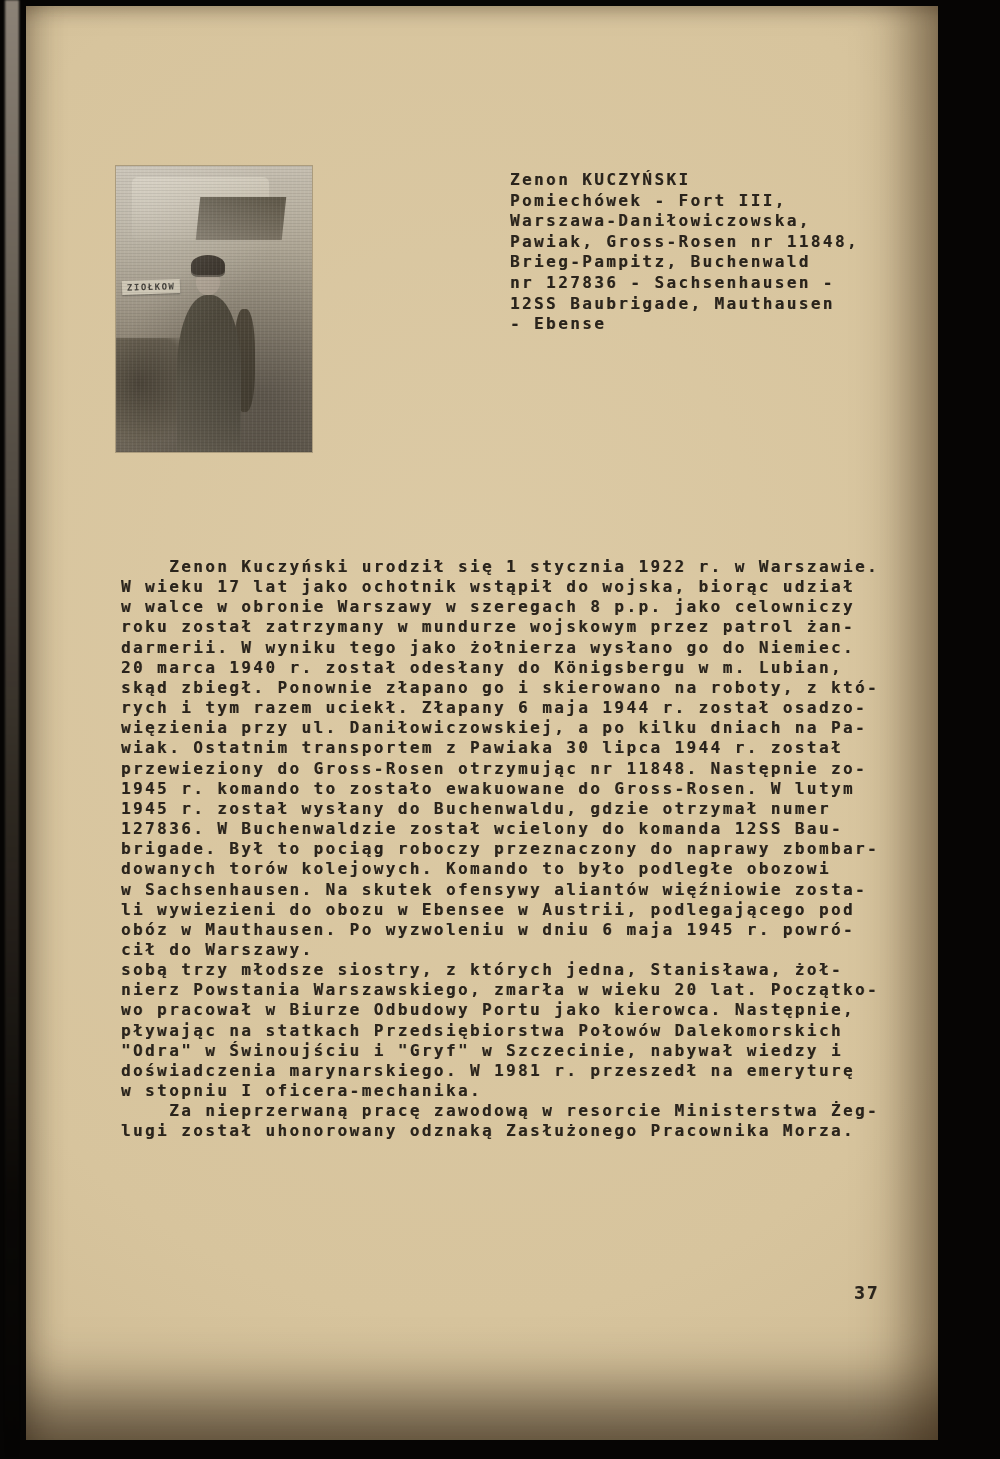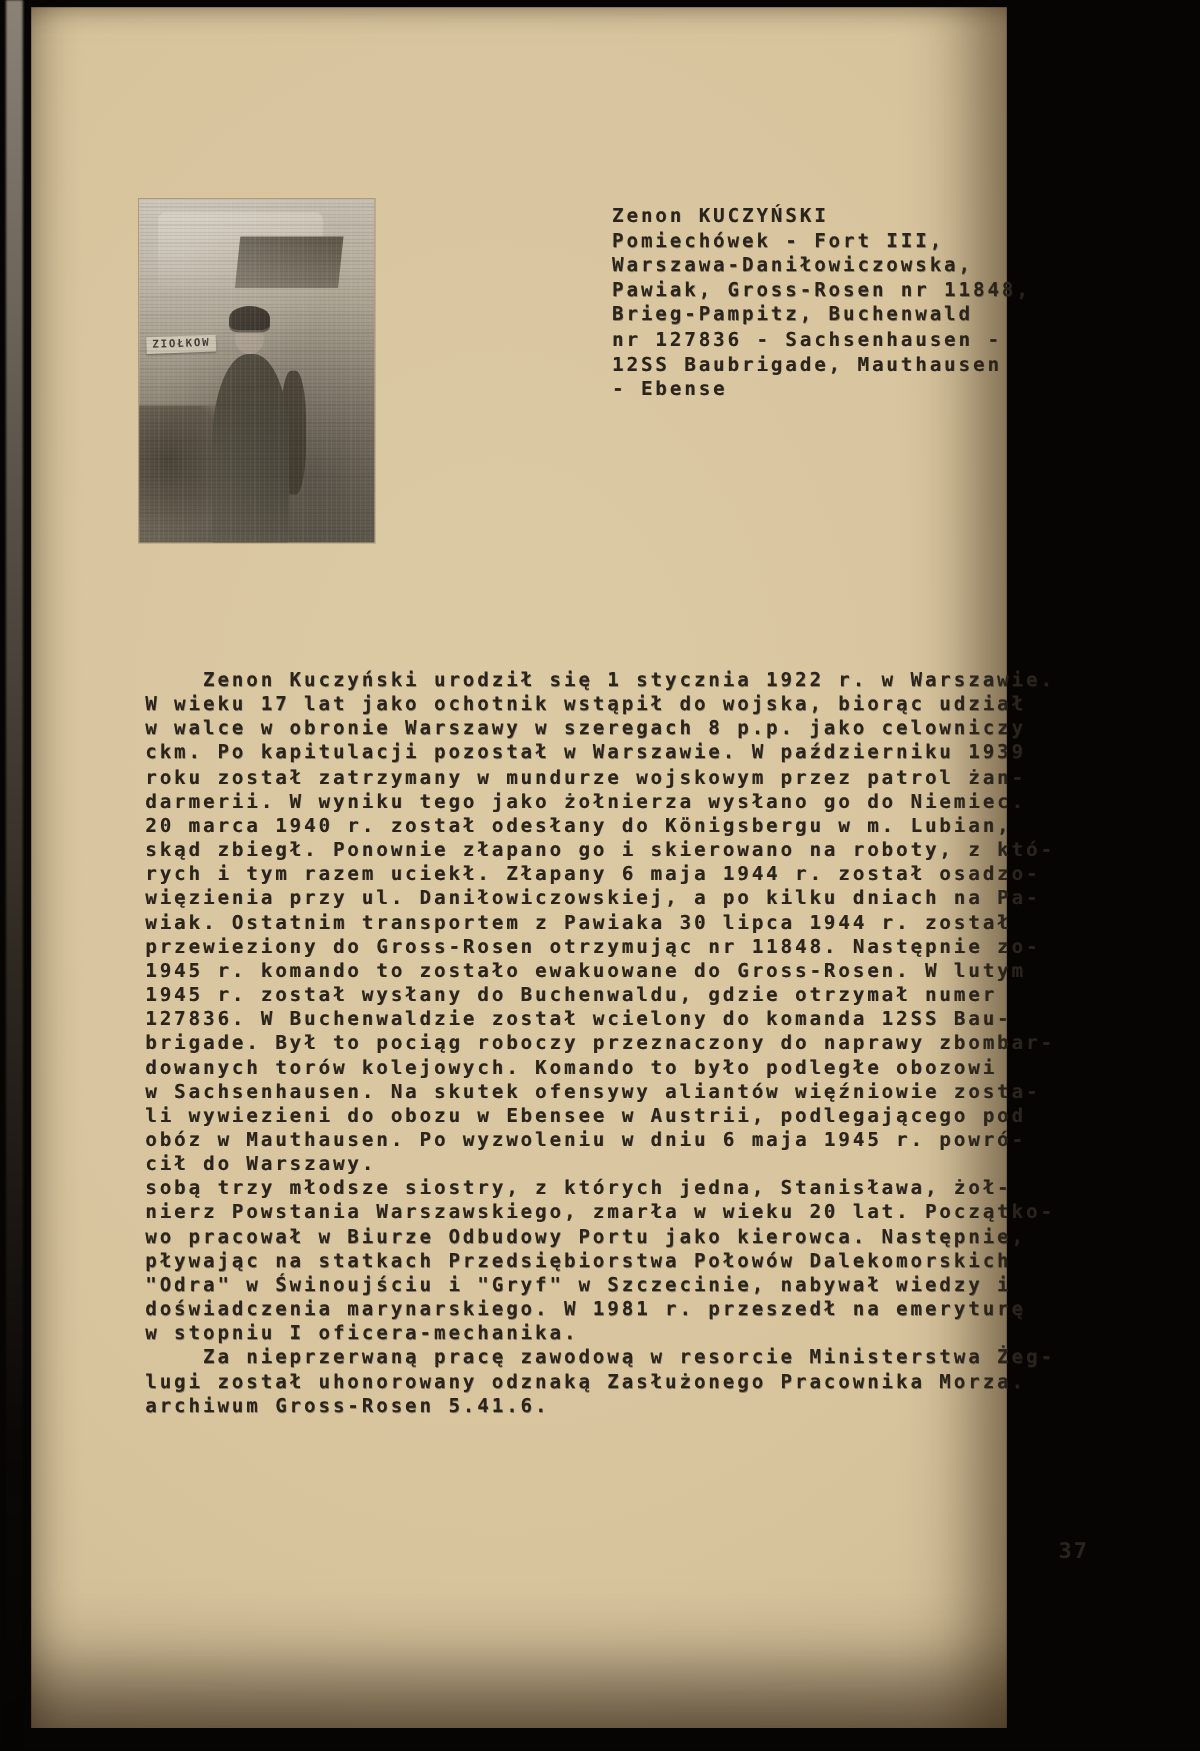--- a/index.html
+++ b/index.html
@@ -9,42 +9,41 @@
     font-family:"DejaVu Sans Mono","Liberation Mono",monospace;
   }
   .gutter{
     position:absolute;left:5px;top:0;width:14px;height:1459px;
     background:linear-gradient(180deg,
       rgba(155,145,132,.9) 0%,rgba(125,115,102,.75) 25%,
       rgba(80,70,58,.55) 55%,rgba(25,20,14,.25) 82%,rgba(0,0,0,0) 100%);
     filter:blur(1px);
   }
   .paper{
-    position:absolute;left:26px;top:6px;width:813px;height:1434px;
+    position:absolute;left:26px;top:6px;width:912px;height:1434px;
     background:radial-gradient(ellipse 120% 90% at 48% 42%,
       #dccaa5 0%,#d7c49d 55%,#cdb992 85%,#c2ac83 100%);
     box-shadow:
       inset -60px 0 50px -30px rgba(55,38,18,.5),
       inset 0 -85px 65px -40px rgba(28,17,6,.6),
       inset 0 15px 18px -12px rgba(30,18,6,.3),
       inset 28px 0 32px -22px rgba(60,45,25,.4);
   }
   .line,.hline{
     white-space:pre;color:#2a241c;font-weight:bold;
     font-size:16px;line-height:20.15px;letter-spacing:2.4px;
     text-shadow:.4px .4px 0 rgba(42,36,28,.45);
   }
   .hline{line-height:20.6px;}
   .header-block{position:absolute;left:484px;top:164px;width:470px;}
   .body-block{position:absolute;left:95px;top:551px;width:840px;}
   .page-number{
     position:absolute;left:828px;top:1276px;
     color:#2a241c;font-weight:bold;font-size:18px;letter-spacing:2px;
     text-shadow:.4px .4px 0 rgba(42,36,28,.45);
-    margin-left:28px;
   }
   
   .photo{
     position:absolute;left:90px;top:160px;width:196px;height:286px;
     background:linear-gradient(180deg,#c6bfb1 0%,#aea695 28%,#948b7b 55%,#7d7466 78%,#6b6356 100%);
     overflow:hidden;box-shadow:0 0 0 1px rgba(90,78,60,.35);
   }
   .photo>div{position:absolute;}
   .ph-cab{left:8%;top:4%;width:70%;height:22%;
     background:linear-gradient(180deg,#d2cbbc,#b3ab9a);border-radius:6px;}
@@ -97,21 +96,20 @@
       <div class="hline">Brieg-Pampitz, Buchenwald</div>
       <div class="hline">nr 127836 - Sachsenhausen -</div>
       <div class="hline">12SS Baubrigade, Mauthausen</div>
       <div class="hline">- Ebense</div>
     </div>
 
   <div class="body-block">
       <div class="line">    Zenon Kuczyński urodził się 1 stycznia 1922 r. w Warszawie.</div>
       <div class="line">W wieku 17 lat jako ochotnik wstąpił do wojska, biorąc udział</div>
       <div class="line">w walce w obronie Warszawy w szeregach 8 p.p. jako celowniczy</div>
-      <div class="line">ckm. Po kapitulacji pozostał w Warszawie. W październiku 1939</div>
       <div class="line">roku został zatrzymany w mundurze wojskowym przez patrol żan-</div>
       <div class="line">darmerii. W wyniku tego jako żołnierza wysłano go do Niemiec.</div>
       <div class="line">20 marca 1940 r. został odesłany do Königsbergu w m. Lubian,</div>
       <div class="line">skąd zbiegł. Ponownie złapano go i skierowano na roboty, z któ-</div>
       <div class="line">rych i tym razem uciekł. Złapany 6 maja 1944 r. został osadzo-</div>
       <div class="line">więzienia przy ul. Daniłowiczowskiej, a po kilku dniach na Pa-</div>
       <div class="line">wiak. Ostatnim transportem z Pawiaka 30 lipca 1944 r. został</div>
       <div class="line">przewieziony do Gross-Rosen otrzymując nr 11848. Następnie zo-</div>
       <div class="line">1945 r. komando to zostało ewakuowane do Gross-Rosen. W lutym</div>
       <div class="line">1945 r. został wysłany do Buchenwaldu, gdzie otrzymał numer</div>
@@ -124,18 +122,17 @@
       <div class="line">cił do Warszawy.</div>
       <div class="line">sobą trzy młodsze siostry, z których jedna, Stanisława, żoł-</div>
       <div class="line">nierz Powstania Warszawskiego, zmarła w wieku 20 lat. Początko-</div>
       <div class="line">wo pracował w Biurze Odbudowy Portu jako kierowca. Następnie,</div>
       <div class="line">pływając na statkach Przedsiębiorstwa Połowów Dalekomorskich</div>
       <div class="line">"Odra" w Świnoujściu i "Gryf" w Szczecinie, nabywał wiedzy i</div>
       <div class="line">doświadczenia marynarskiego. W 1981 r. przeszedł na emeryturę</div>
       <div class="line">w stopniu I oficera-mechanika.</div>
       <div class="line">    Za nieprzerwaną pracę zawodową w resorcie Ministerstwa Żeg-</div>
       <div class="line">lugi został uhonorowany odznaką Zasłużonego Pracownika Morza.</div>
-      <div class="line">archiwum Gross-Rosen 5.41.6.</div>
     </div>
 
   <div class="page-number">37</div>
 
 </div>
 
 </body></html>

